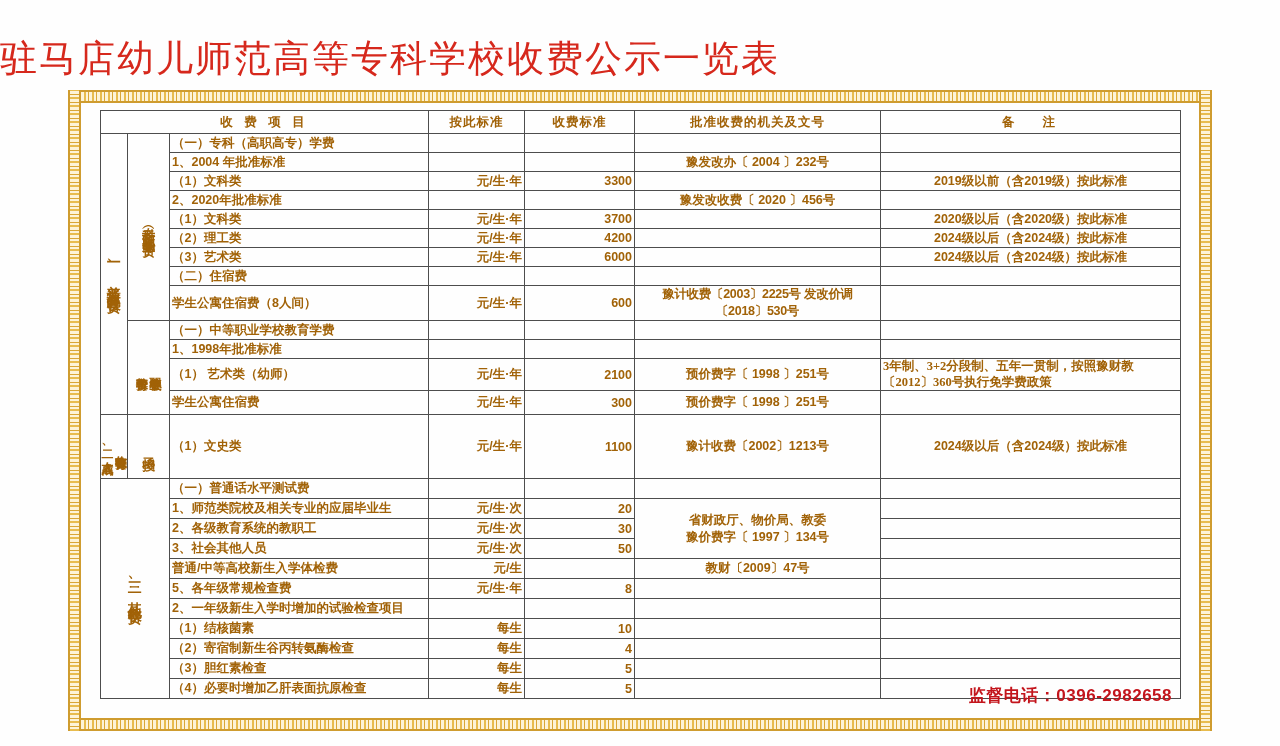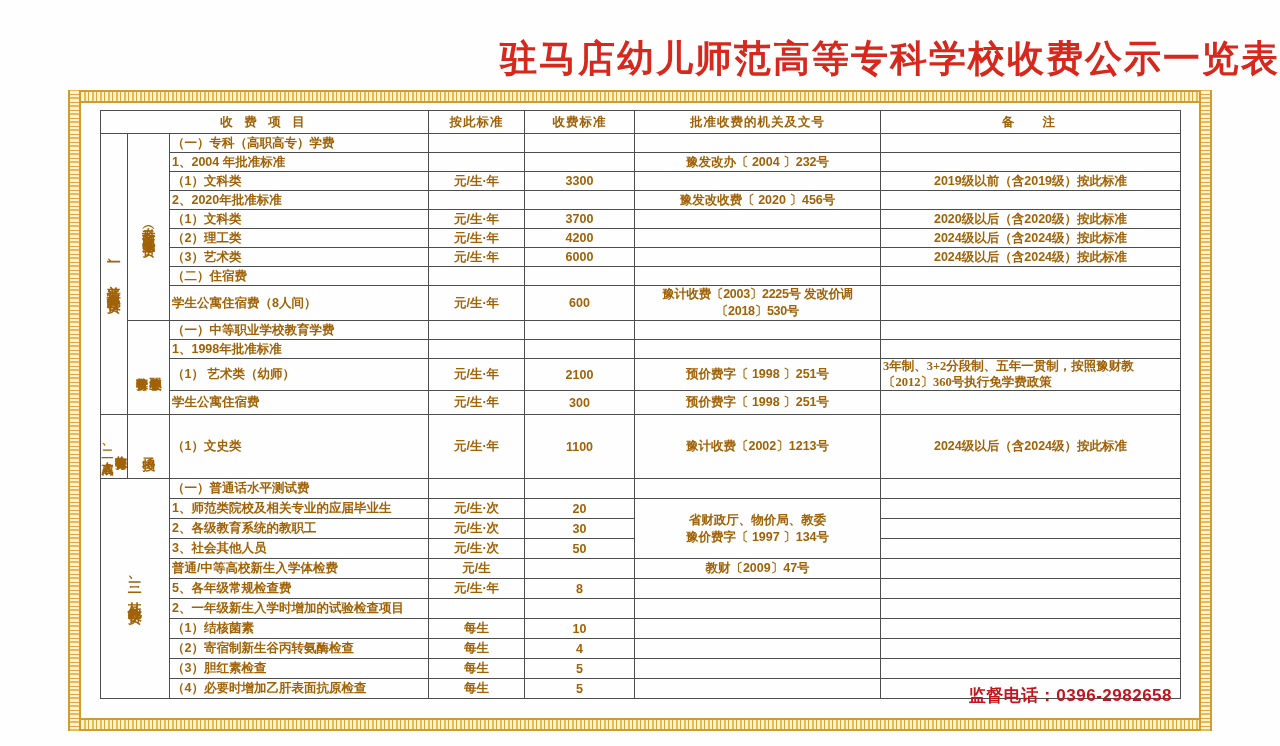--- a/index.html
+++ b/index.html
@@ -1,22 +1,22 @@
 <!DOCTYPE html>
 <html><head>
 <meta charset="utf-8">
 <style>
   * { margin:0; padding:0; box-sizing:border-box; }
   html,body { width:1280px; height:746px; background:#fdfdfd;
               font-family:"Liberation Sans","DejaVu Sans",sans-serif; }
   .stage { position:relative; width:1280px; height:746px; background:#fefefe; overflow:hidden; }
 
   
-  .page-title { position:absolute; top:34px; left:0; width:100%; text-align:right;
-                font-size:37px; font-weight:700; color:#d6281c; letter-spacing:2px;padding-left:28px; }
+  .page-title { position:absolute; top:34px; left:0; width:100%; text-align:left;
+                font-size:37px; font-weight:400; color:#d6281c; letter-spacing:2px; }
 
   
   .frame { position:absolute; left:68px; top:90px; width:1144px; height:641px; }
   .f-strip { position:absolute; }
   .f-top, .f-bot { left:0; right:0; height:13px;
      border-top:2px solid #cf9c2f; border-bottom:2px solid #cf9c2f;
      background:repeating-linear-gradient(90deg,#e8bc4e 0 2px,#fdf3d7 2px 4px,#d9a637 4px 5px,#fdf3d7 5px 8px); }
   .f-top { top:0; } .f-bot { bottom:0; }
   .f-left, .f-right { top:0; bottom:0; width:13px;
      border-left:2px solid #cf9c2f; border-right:2px solid #cf9c2f;
@@ -25,21 +25,21 @@
 
   
   table.fee { position:absolute; left:100px; top:110px; border-collapse:collapse;
               table-layout:fixed; width:1080px; color:#a16207; }
   table.fee td { border:1px solid #4d4d4d; font-size:12.5px; font-weight:600;
                  overflow:hidden; padding:0 2px; }
   tr.h23{height:23px} tr.h19{height:19px} tr.h24{height:24px} tr.h27{height:27px}
   tr.h64{height:64px} tr.h20{height:20px}
   td.hdr { text-align:center; font-size:13.5px; font-weight:700; letter-spacing:4px; }
   td.item { text-align:left; padding-left:10px; }
-  td.c { text-align:center; }
+  td.c { text-align:right; }
   td.auth { text-align:center; font-size:12px; }
   td.auth-sm { text-align:center; font-size:10.5px; letter-spacing:-0.3px; }
   td.rem { text-align:center; font-size:12px; }
   td.rem2 { text-align:left; font-size:11.5px; line-height:1.25; padding:0 14px;font-family:Liberation Serif, serif; }
 
   
   td.vlab { text-align:center; vertical-align:middle; padding:0; }
   .vtext { writing-mode:vertical-rl; text-orientation:mixed; display:inline-block;
            font-size:13px; font-weight:700; letter-spacing:2px; line-height:1.05; }
   .vtext.big { font-size:14px; letter-spacing:3px; }

